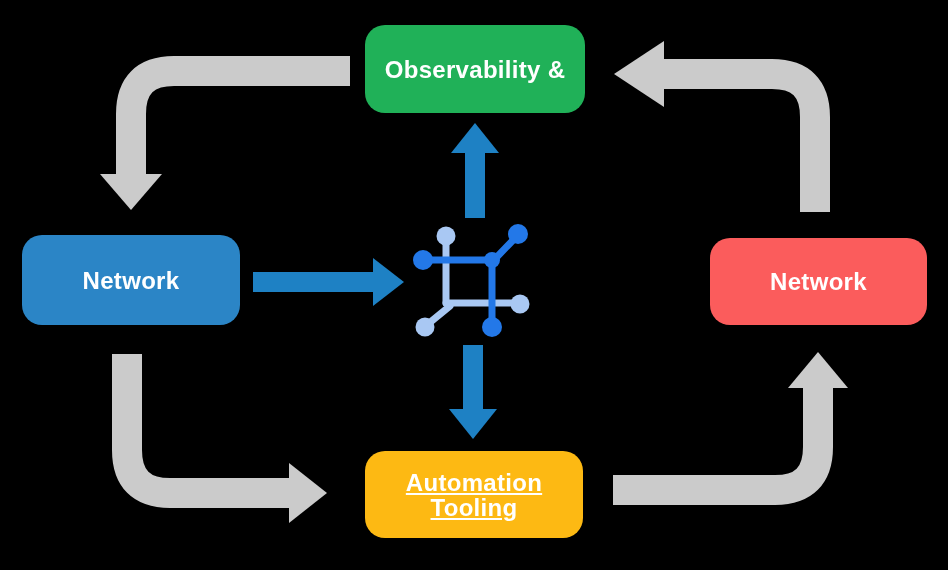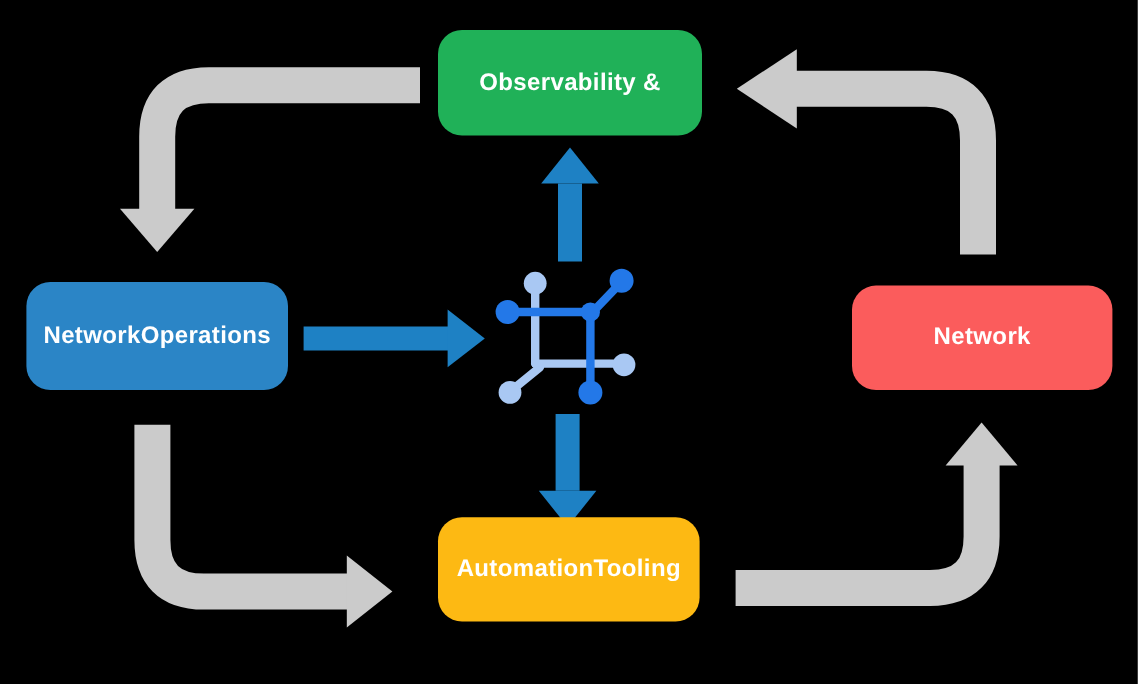--- a/index.html
+++ b/index.html
@@ -8,30 +8,30 @@
     position:relative;
     width:948px;height:570px;
     overflow:hidden;
   }
   .arrows-layer{
     position:absolute;left:0;top:0;z-index:1;
   }
   .node-box{
     position:absolute;z-index:2;
     border-radius:20px;
-    display:flex;flex-direction:row;align-items:center;justify-content:center;
+    display:flex;flex-direction:column;align-items:center;justify-content:center;
     color:#ffffff;
-    font-size:20px;font-weight:700;letter-spacing:.3px;
+    font-size:24px;font-weight:700;letter-spacing:.3px;
     line-height:25px;text-align:center;
   }
   .node-box span{display:block;}
   #box-observability{left:365px;top:25px;width:220px;height:88px;}
   #box-operations{left:22px;top:235px;width:218px;height:90px;}
   #box-infrastructure{left:710px;top:238px;width:217px;height:87px;}
-  #box-automation{left:365px;top:431px;width:218px;height:87px;}
+  #box-automation{left:365px;top:451px;width:218px;height:87px;text-decoration:underline;}
 </style>
 </head>
 <body>
 
 <div class="canvas" style="background-color: rgb(0, 0, 0);">
 
   <svg class="arrows-layer" width="948" height="570" viewBox="0 0 948 570">
 
     <g fill="none" stroke-width="30" stroke="#cbcbcb">
       <path d="M 350 71 L 174 71 Q 131 71 131 114 L 131 176"></path>
@@ -83,21 +83,20 @@
       </g>
     </g>
   </svg>
 
   <div class="node-box" id="box-observability" style="background-color: rgb(32, 177, 88);">
     <span>Observability &amp;</span>
   </div>
 
   <div class="node-box" id="box-operations" style="background-color: rgb(43, 133, 198);">
     <span>Network</span>
-    <span>Operations</span>
   </div>
 
   <div class="node-box" id="box-infrastructure" style="background-color: rgb(251, 92, 92);">
     <span>Network</span>
   </div>
 
   <div class="node-box" id="box-automation" style="background-color: rgb(253, 185, 19);">
     <span>Automation</span>
     <span>Tooling</span>
   </div>

